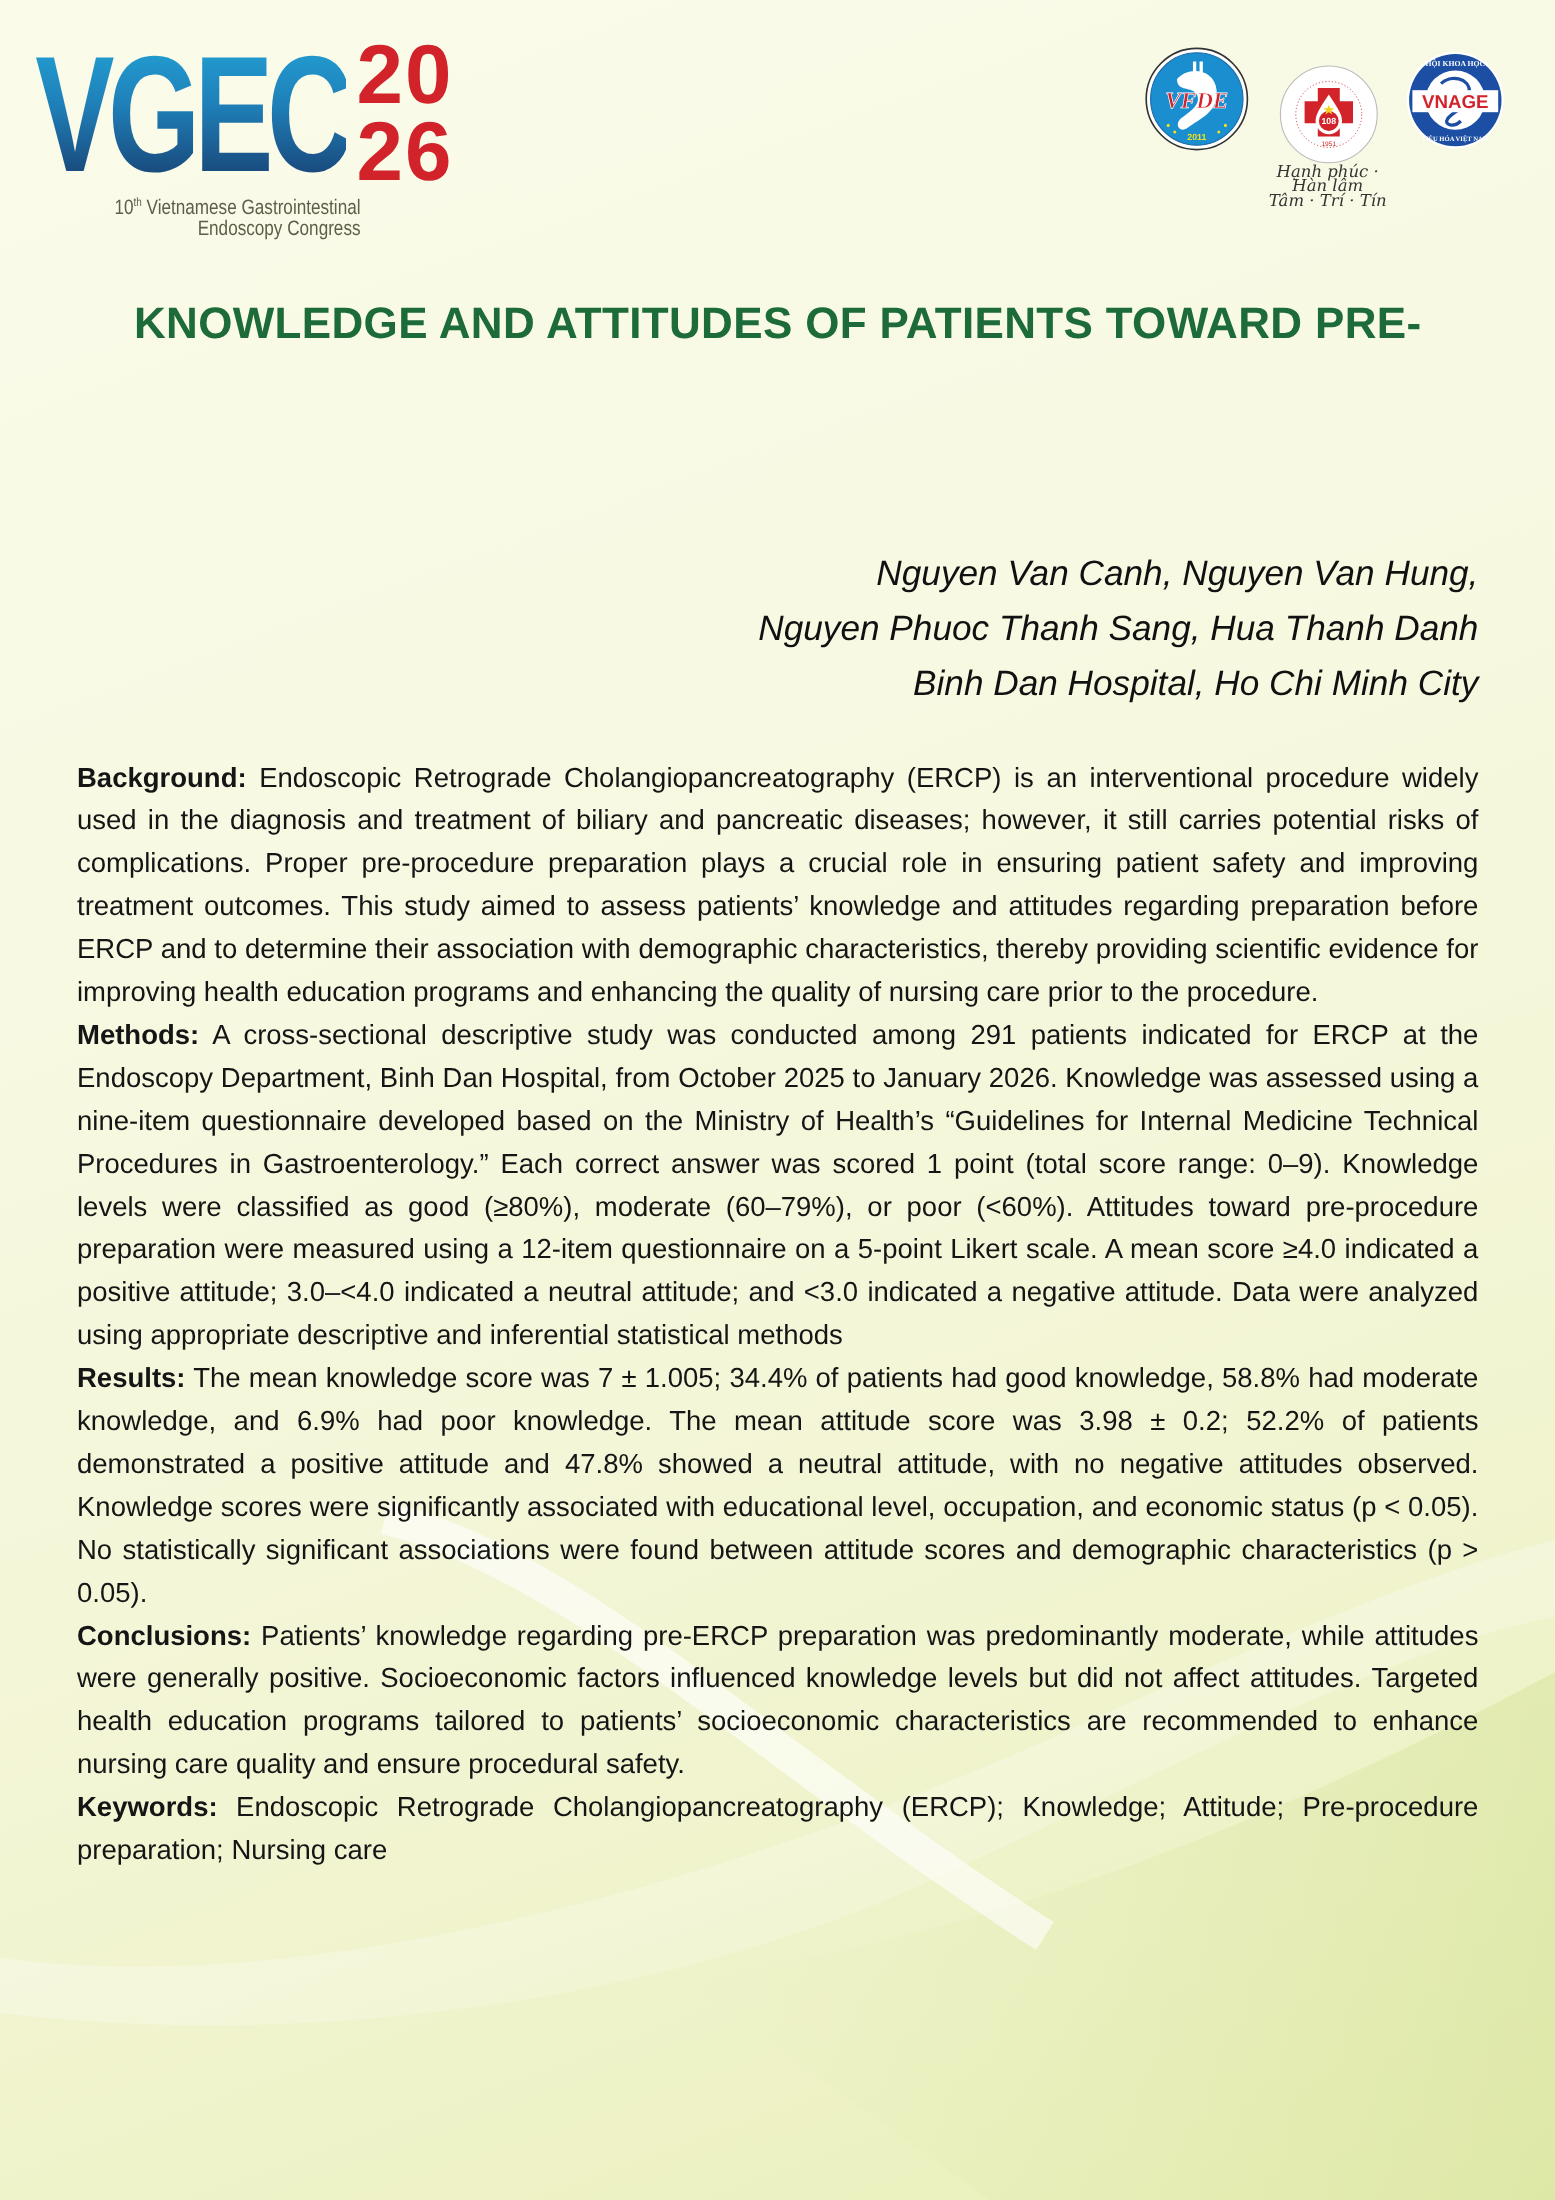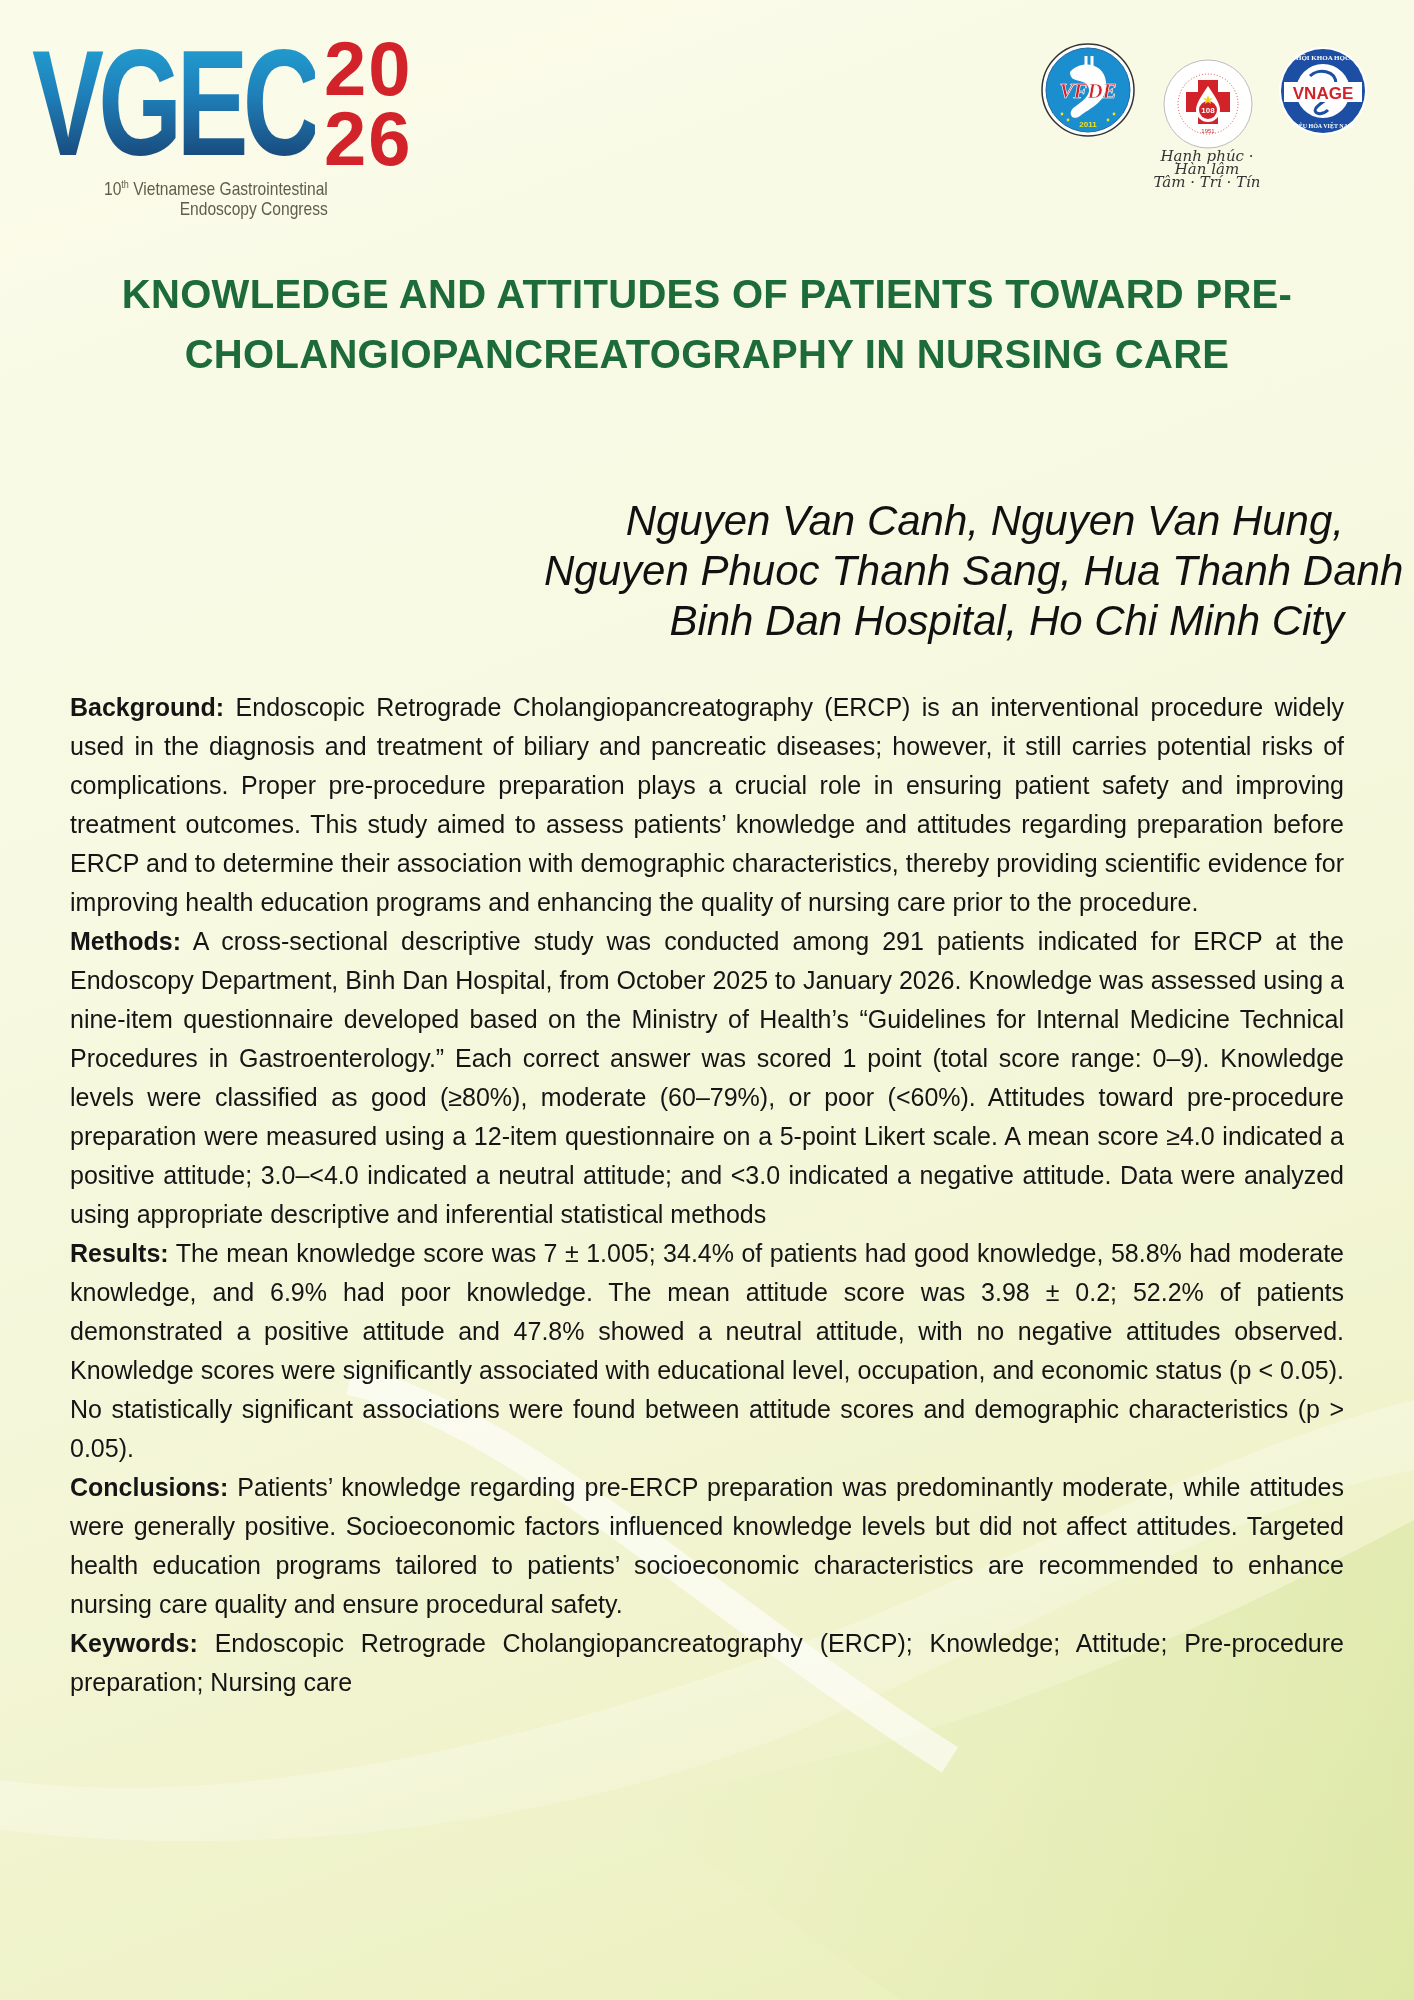--- a/index.html
+++ b/index.html
@@ -40,21 +40,21 @@
     position: absolute; left: 113px; top: 92px; width: 110px; text-align: center;
     font-family: "DejaVu Serif", serif; font-style: italic; font-size: 15px; line-height: 13px; color: #333;
   }
   .title {
     position: absolute; left: 80px; top: 264px; width: 1254px;
     text-align: center; color: #1c6b38; font-weight: 700;
     font-size: 40px; line-height: 60px; letter-spacing: 0.3px;
   }
   .authors {
     position: absolute; right: 70px; top: 496px; width: 800px; text-align: right;
-    font-style: italic; font-size: 42px; line-height: 50px; color: #111;
+    font-style: italic; font-size: 32px; line-height: 50px; color: #111;
   }
   .authors div { white-space: nowrap; }
   .abstract {
     position: absolute; left: 70px; top: 688px; width: 1274px;
     font-size: 25px; line-height: 39px; text-align: justify; color: #151515;
   }
   .abstract p { margin: 0; }
   .abstract .lbl { font-weight: 700; }
 </style>
 </head>
@@ -132,21 +132,20 @@
       <rect x="6" y="36" width="78" height="20" fill="#fff"></rect>
       <text x="45" y="52.5" text-anchor="middle" font-family="Liberation Sans, sans-serif" font-weight="700" font-size="17" fill="#d2232a">VNAGE</text>
       <text x="45" y="14" text-anchor="middle" font-family="Liberation Serif, serif" font-weight="700" font-size="7" fill="#fff">HỘI KHOA HỌC</text>
       <text x="45" y="82" text-anchor="middle" font-family="Liberation Serif, serif" font-weight="700" font-size="6" fill="#fff">TIÊU HÓA VIỆT NAM</text>
     </svg>
   </div>
 </div>
 
 <h1 class="title" style="margin:0;">
   <div>KNOWLEDGE AND ATTITUDES OF PATIENTS TOWARD PRE-</div>
-  <div>CHOLANGIOPANCREATOGRAPHY IN NURSING CARE</div>
 </h1>
 
 <div class="authors">
   <div>Nguyen Van Canh, Nguyen Van Hung,</div>
   <div>Nguyen Phuoc Thanh Sang, Hua Thanh Danh</div>
   <div>Binh Dan Hospital, Ho Chi Minh City</div>
 </div>
 
 <div class="abstract">
   <p><span class="lbl">Background:</span><span> Endoscopic Retrograde Cholangiopancreatography (ERCP) is an interventional procedure widely used in the diagnosis and treatment of biliary and pancreatic diseases; however, it still carries potential risks of complications. Proper pre-procedure preparation plays a crucial role in ensuring patient safety and improving treatment outcomes. This study aimed to assess patients’ knowledge and attitudes regarding preparation before ERCP and to determine their association with demographic characteristics, thereby providing scientific evidence for improving health education programs and enhancing the quality of nursing care prior to the procedure.</span></p>

